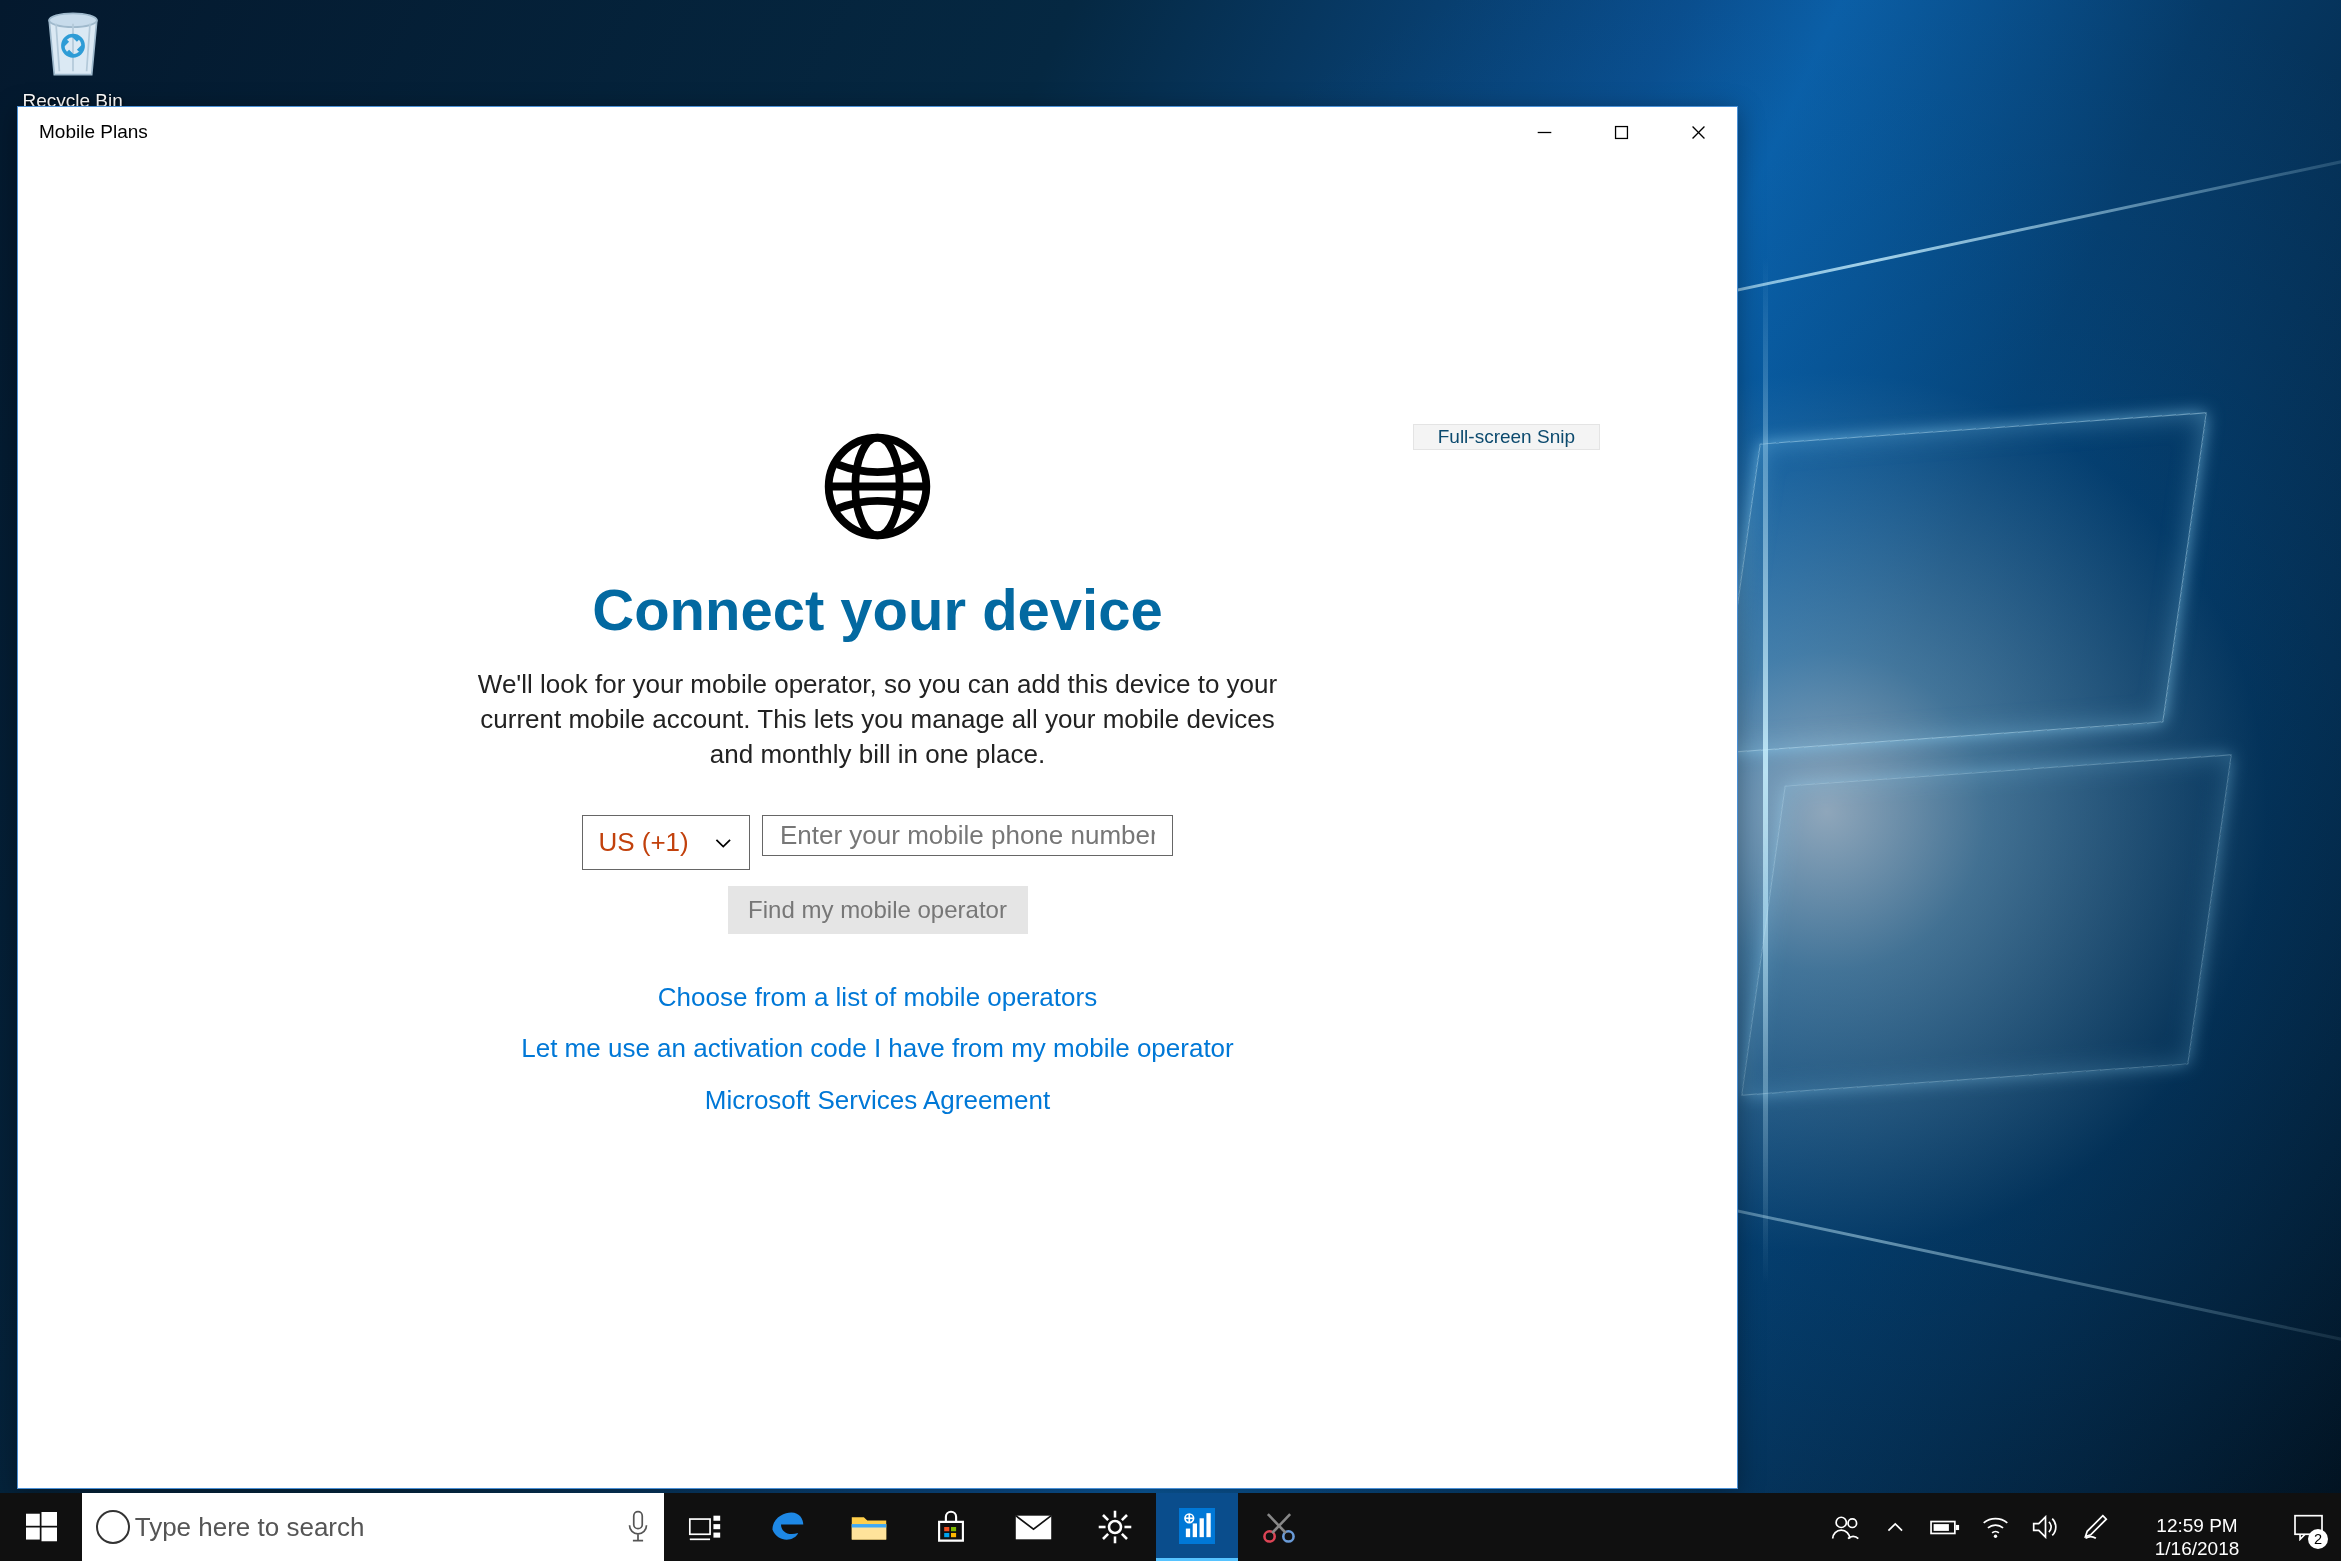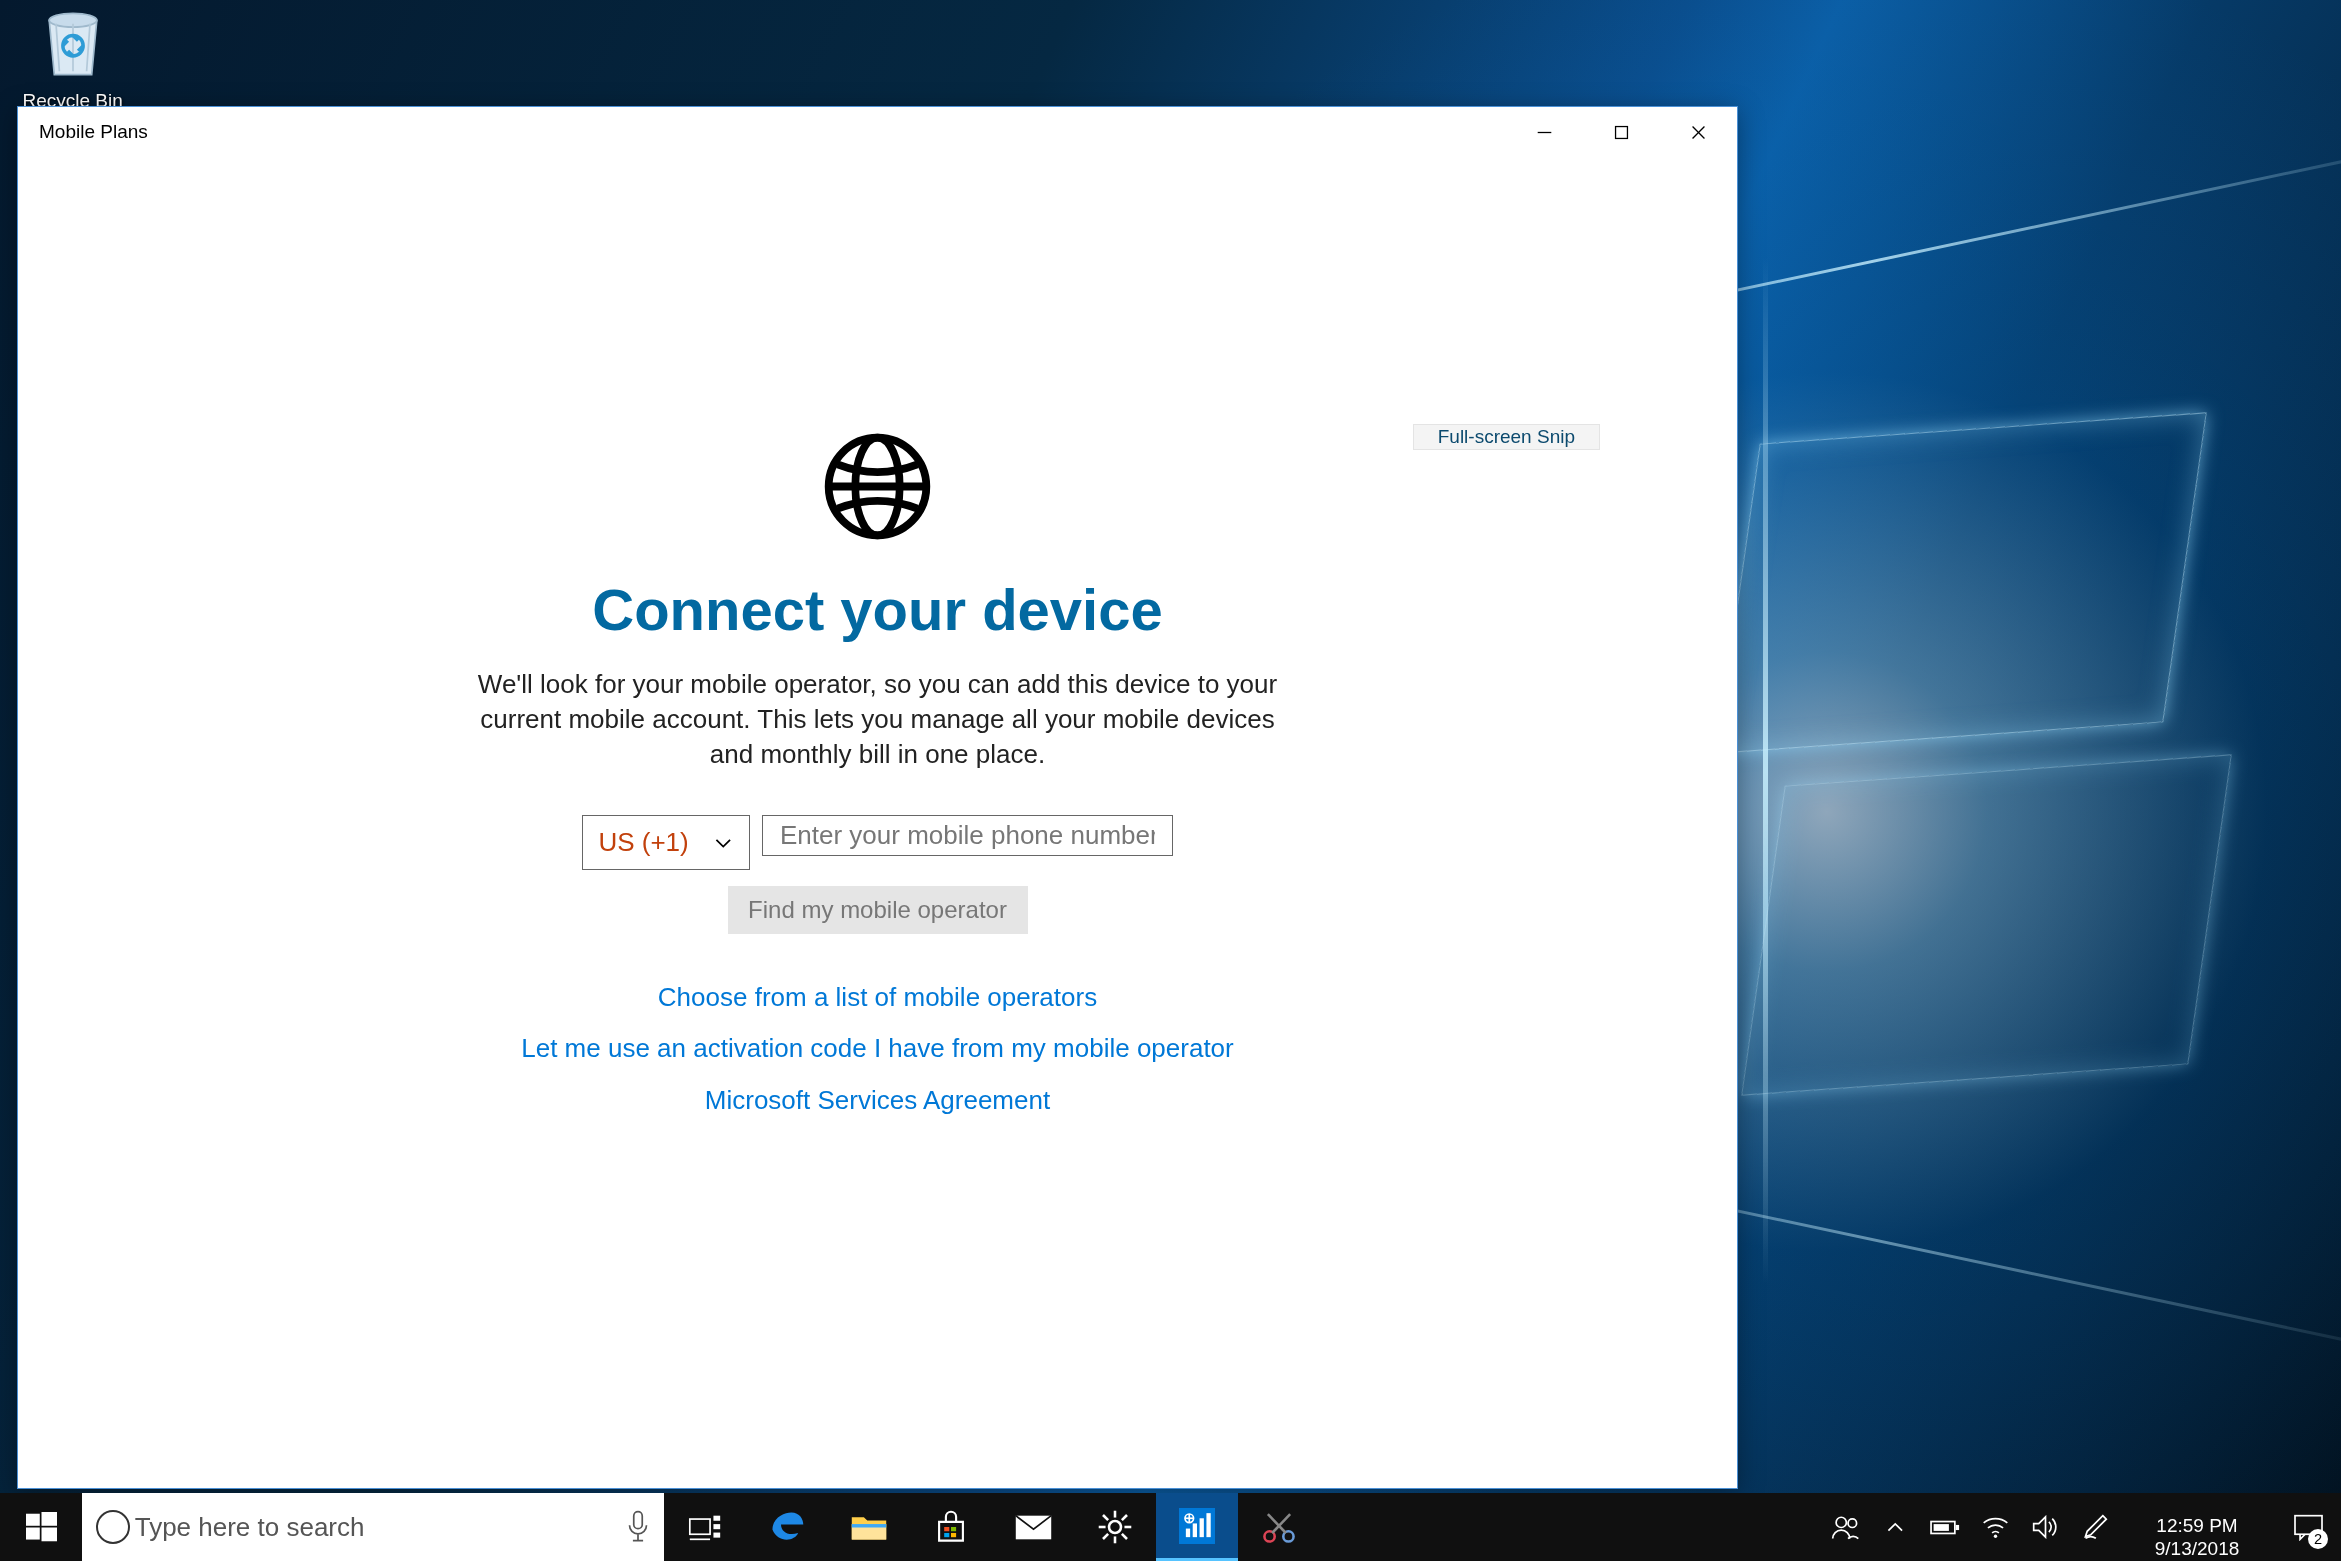--- a/index.html
+++ b/index.html
@@ -421,21 +421,21 @@
       </svg>
     </div>
     <div class="tray-icon">
       <svg width="26" height="26" viewBox="0 0 30 30">
         <path d="M24 2 l4 4 -18 18 -6 2 2 -6 z" fill="none" stroke="#fff" stroke-width="2"></path>
         <path d="M4 28 q6 -4 12 0" fill="none" stroke="#fff" stroke-width="2"></path>
       </svg>
     </div>
     <div class="clock">
       <span>12:59 PM</span>
-      <span>9/13/2018</span>
+      <span>1/16/2018</span>
     </div>
     <div class="notif">
       <svg width="31" height="27" viewBox="0 0 36 32">
         <rect x="2" y="2" width="32" height="22" fill="none" stroke="#fff" stroke-width="2"></rect>
         <path d="M14 24 l-6 6 v-6" fill="none" stroke="#fff" stroke-width="2"></path>
       </svg>
       <span class="badge">2</span>
     </div>
   </div>
 </div>

